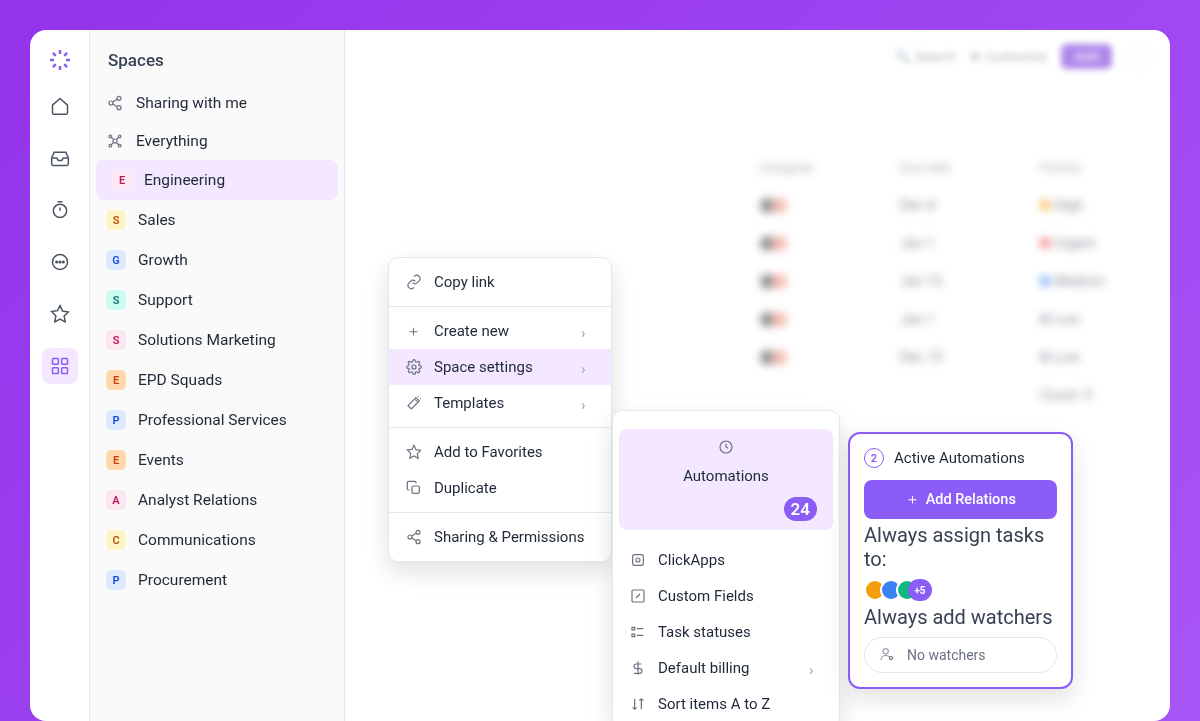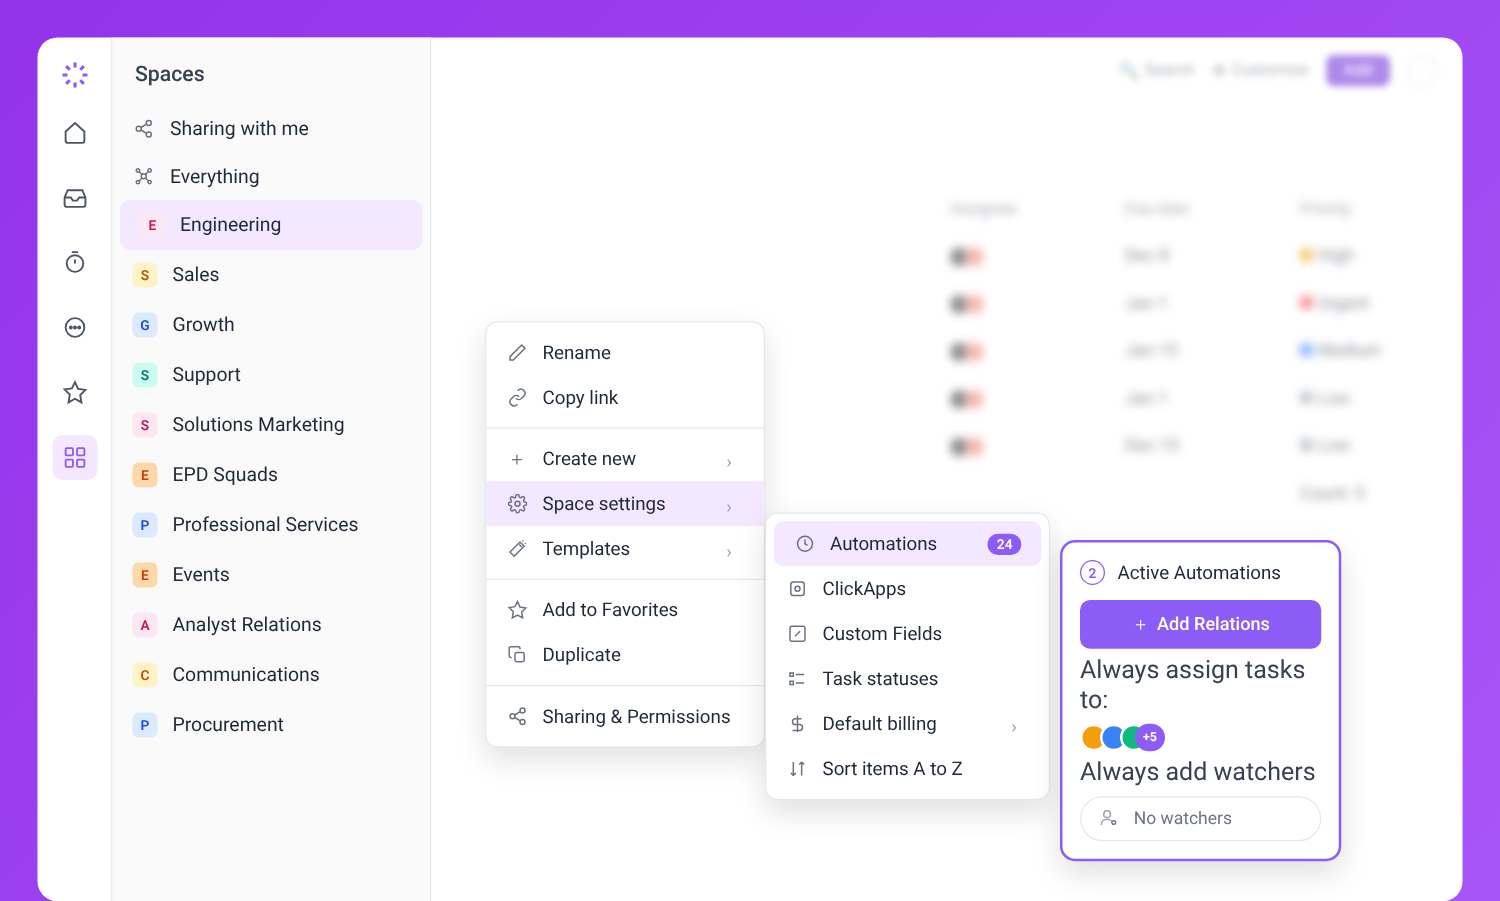--- a/index.html
+++ b/index.html
@@ -29,22 +29,22 @@
   .pri-dot { width:10px; height:10px; border-radius:2px; display:inline-block; margin-right:4px; }
   
   .menu1 { position: absolute; top: 257px; left: 388px; width: 224px; background: #fff; border: 1px solid #e5e7eb; border-radius: 10px; box-shadow: 0 10px 25px rgba(0,0,0,0.12); z-index: 10; padding: 6px 0; }
   .menu-item { display: flex; align-items: center; gap: 12px; padding: 9px 16px; font-size: 15px; color: #1f2937; cursor: pointer; position: relative; }
   .menu-item.hl { background: #f3e8ff; }
   .menu-item .micon { width: 17px; height: 17px; color: #6b7280; flex-shrink:0; display:flex; align-items:center; justify-content:center; }
   .menu-item .chev { margin-left: auto; color: #9ca3af; width:14px; height:14px; }
   .menu-sep { height: 1px; background: #e5e7eb; margin: 6px 0; }
   
   .menu2 { position: absolute; top: 410px; left: 612px; width: 228px; background: #fff; border: 1px solid #e5e7eb; border-radius: 10px; box-shadow: 0 10px 25px rgba(0,0,0,0.12); z-index: 11; padding: 6px 0; }
-  .menu2 .menu-item.hl { border-radius: 8px; margin: 0 6px; }
-  .badge-count { margin-left: auto; background: #8b5cf6; color: #fff; font-size: 11px; font-weight: 600; border-radius: 999px; padding: 2px 7px; }
+  .menu2 .menu-item.hl { border-radius: 8px; margin: 12px 6px; flex-direction: column; }
+  .badge-count { margin-left: auto; background: #8b5cf6; color: #fff; font-size: 17px; font-weight: 600; border-radius: 999px; padding: 2px 7px; }
   
   .popover { position: absolute; top: 432px; left: 848px; width: 225px; background: #fff; border: 2px solid #8b5cf6; border-radius: 12px; padding: 14px; z-index: 12; box-shadow: 0 10px 25px rgba(0,0,0,0.12); }
   .pop-head { display: flex; align-items: center; gap: 10px; margin-bottom: 12px; }
   .pop-num { width: 20px; height: 20px; border: 1.5px solid #8b5cf6; color: #8b5cf6; border-radius: 50%; display: flex; align-items: center; justify-content: center; font-size: 11px; font-weight: 600; }
   .pop-title { font-size: 15px; color: #1f2937; }
   .btn-purple { background: #8b5cf6; color: #fff; border: none; border-radius: 8px; padding: 10px; font-size: 14.5px; font-weight: 500; width: 100%; cursor: pointer; display: flex; align-items: center; justify-content: center; gap: 6px; }
   .pop-label { font-size: 20px; color: #374151; margin-top: 4px; margin-bottom: 8px; }
   .avatars-row { display: flex; align-items: center; }
   .pop-avatar { width: 22px; height: 22px; border-radius: 50%; border: 2px solid #fff; margin-right: -6px; }
   .avatar-more { background: #8b5cf6; color: #fff; font-size: 10px; font-weight: 700; display: flex; align-items: center; justify-content: center; width: 24px; height: 22px; border-radius: 999px; margin-left: -4px; padding:0 4px;}
@@ -236,28 +236,20 @@
           <span style="width:70px">Count: 5</span>
         </div>
     </div>
   </div>
 </div>
 
 <div class="menu1">
   <div class="menu-item">
     <span class="micon">
         <svg viewBox="0 0 24 24" width="16" height="16" fill="none" stroke="currentColor" stroke-width="1.8">
-          <path d="M17 3l4 4L7 21H3v-4z"></path>
-        </svg>
-      </span>
-    <span>Rename</span>
-  </div>
-  <div class="menu-item">
-    <span class="micon">
-        <svg viewBox="0 0 24 24" width="16" height="16" fill="none" stroke="currentColor" stroke-width="1.8">
           <path d="M10 13a5 5 0 007 0l3-3a5 5 0 00-7-7l-1 1"></path>
           <path d="M14 11a5 5 0 00-7 0l-3 3a5 5 0 007 7l1-1"></path>
         </svg>
       </span>
     <span>Copy link</span>
   </div>
   <div class="menu-sep"></div>
   <div class="menu-item">
     <span class="micon">＋</span>
     <span>Create new</span>

